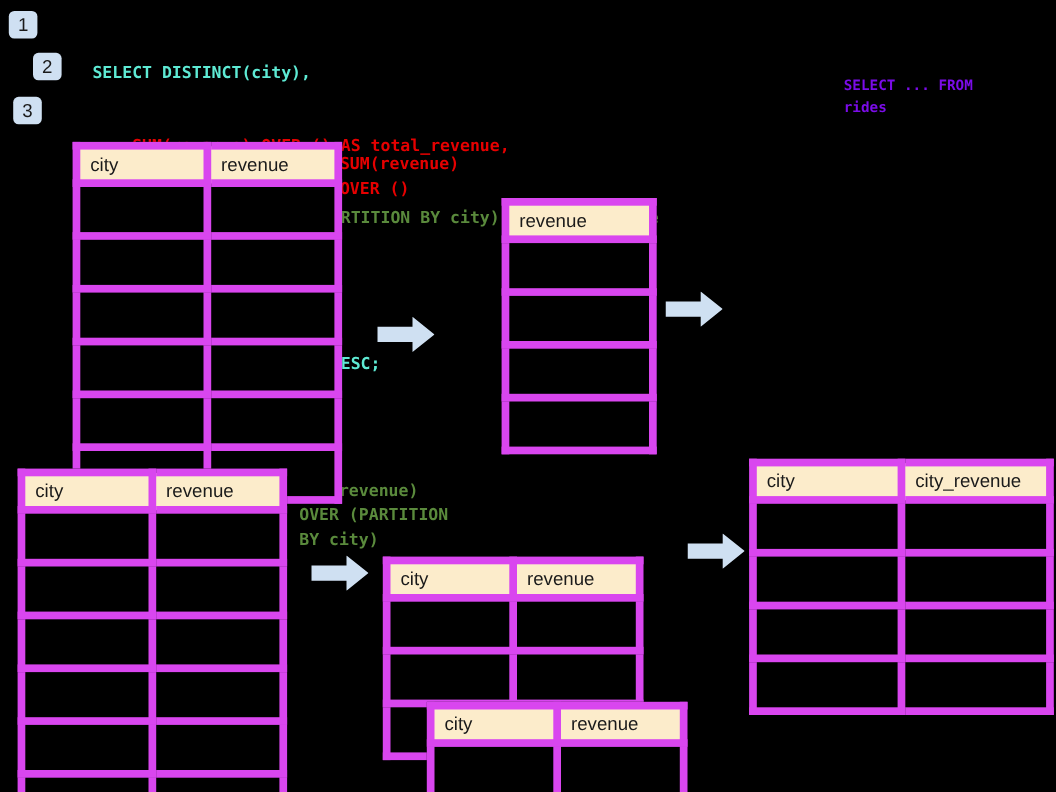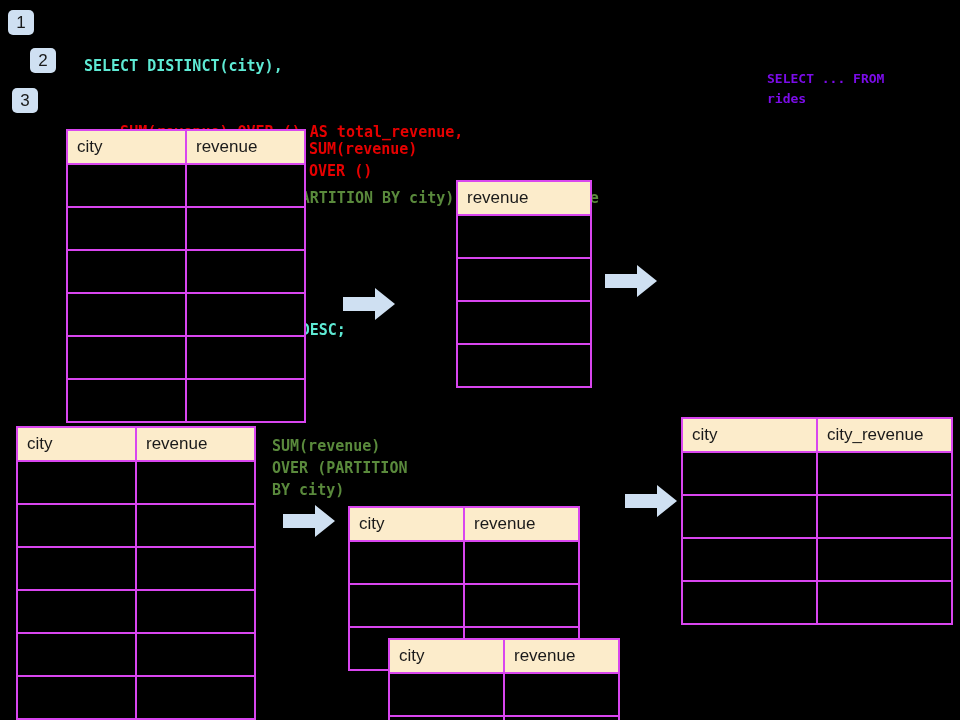--- a/index.html
+++ b/index.html
@@ -60,21 +60,21 @@
   .annot-purple{ color: #7b0ce8; font-size: 13px; line-height: 20px; }
 
   
   .tbl {
     position: absolute;
     border-collapse: collapse;
     table-layout: fixed;
     background: #000000;
   }
   .tbl th, .tbl td {
-    border: 2px solid #d946ef;
+    border: 7px solid #d946ef;
     padding: 0;
     margin: 0;
   }
   .tbl th {
     background: #fceccb;
     color: #1a1a1a;
     font-family: "Liberation Sans", sans-serif;
     font-weight: normal;
     font-size: 17px;
     text-align: left;

